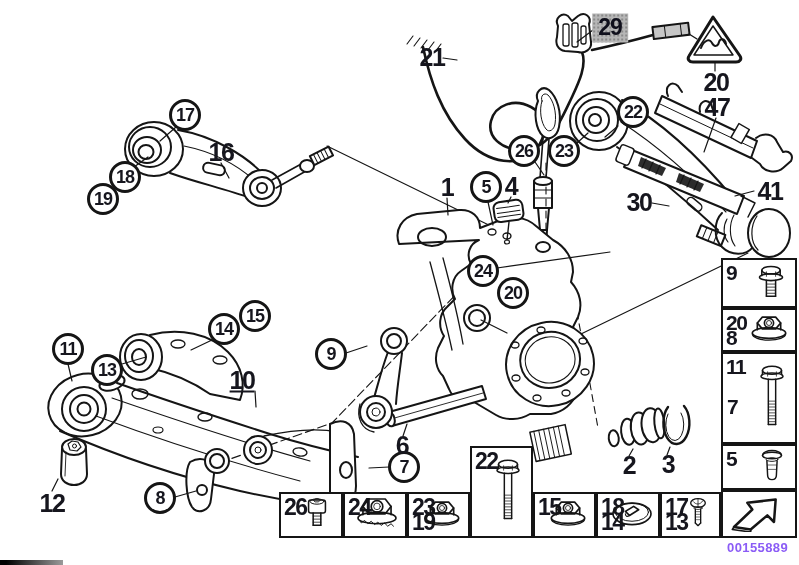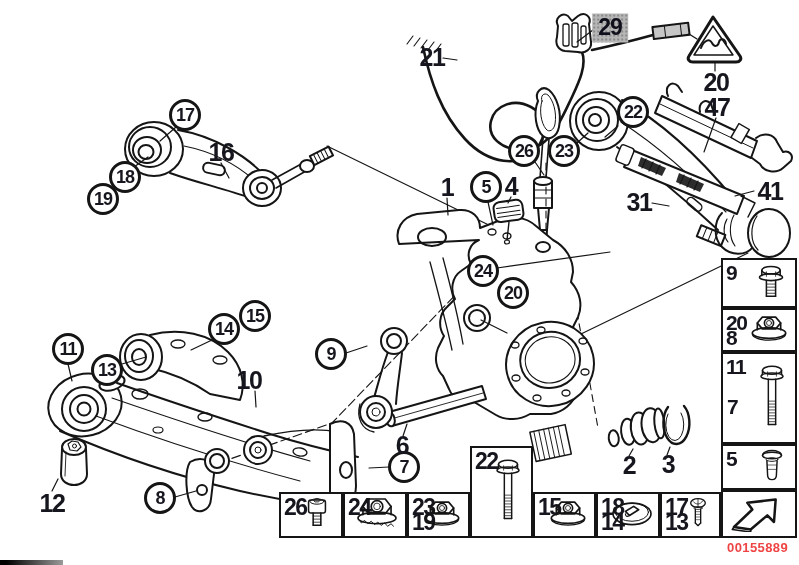--- a/index.html
+++ b/index.html
@@ -17,21 +17,21 @@
   .box{position:absolute;border:2.5px solid #151515;background:#fff;box-sizing:border-box;z-index:3;}
   .bl{position:absolute;font-weight:bold;letter-spacing:-1.5px;color:#16161e;line-height:1;}
   .bl.tl{left:3px;top:2px;}
   .bl.blb{left:3px;bottom:2px;}
   .bl.ml{left:4px;top:48%;}
   .box.rc .bl{font-size:21px;}
   .box.br .bl{font-size:23px;}
   .icon{position:absolute;right:1px;top:50%;transform:translateY(-50%);z-index:1;}
   .box.nolbl .icon{right:auto;left:50%;transform:translate(-50%,-50%);}
   .pn{position:absolute;left:727px;top:540px;font-weight:bold;font-size:13px;
-      letter-spacing:.4px;color:#ef4444;z-index:4;}
+      letter-spacing:.4px;color:#8b5cf6;z-index:4;}
   .bar{position:absolute;left:0px;top:560px;width:63px;height:5px;
        background:linear-gradient(90deg,#000 10%,#9a9a9a);z-index:4;}
   svg .ln{stroke:#151515;fill:none;}
 </style>
 </head>
 <body>
 
 <div id="stage">
 
 <svg id="art" width="799" height="565" viewBox="0 0 799 565" stroke="#151515" fill="none" stroke-width="2" stroke-linecap="round" stroke-linejoin="round">
@@ -294,24 +294,24 @@
     <div class="c" style="left: 208px; top: 313px;">14</div>
     <div class="c" style="left: 239px; top: 300px;">15</div>
     <div class="c" style="left: 315px; top: 338px;">9</div>
     <div class="c" style="left: 144px; top: 482px;">8</div>
     <div class="c" style="left: 388px; top: 451px;">7</div>
     <div class="p" style="left: 221px; top: 152px; text-align: center;">16</div>
     <div class="p" style="left: 432px; top: 57px;">21</div>
     <div class="p" style="left: 716px; top: 82px;">20</div>
     <div class="p" style="left: 717px; top: 107px;">47</div>
     <div class="p" style="left: 770px; top: 191px;">41</div>
-    <div class="p" style="left: 639px; top: 202px;">31</div>
+    <div class="p" style="left: 639px; top: 202px;">30</div>
     <div class="p" style="left: 447px; top: 187px;">1</div>
     <div class="p" style="left: 511px; top: 186px;">4</div>
-    <div class="p" style="left: 249px; top: 380px;">10</div>
+    <div class="p" style="left: 242px; top: 380px; text-decoration: underline;">10</div>
     <div class="p" style="left: 52px; top: 503px;">12</div>
     <div class="p" style="left: 402px; top: 445px;">6</div>
     <div class="p" style="left: 629px; top: 465px;">2</div>
     <div class="p" style="left: 668px; top: 464px;">3</div>
     <div class="h" style="left: 610px; top: 28px;">29</div>
     <div class="box rc" style="left: 721px; top: 258px; width: 76px; height: 50px;">
       <span class="bl tl">9</span>
       <span class="icon"><svg xmlns="http://www.w3.org/2000/svg" viewBox="0 0 60 52" width="46" height="42" stroke="#151515" fill="none" stroke-width="2" stroke-linecap="round" stroke-linejoin="round" preserveAspectRatio="xMidYMid meet">
           <ellipse cx="30" cy="12" rx="12" ry="5"></ellipse>
           <path d="M18,12 v7 M42,12 v7"></path>

